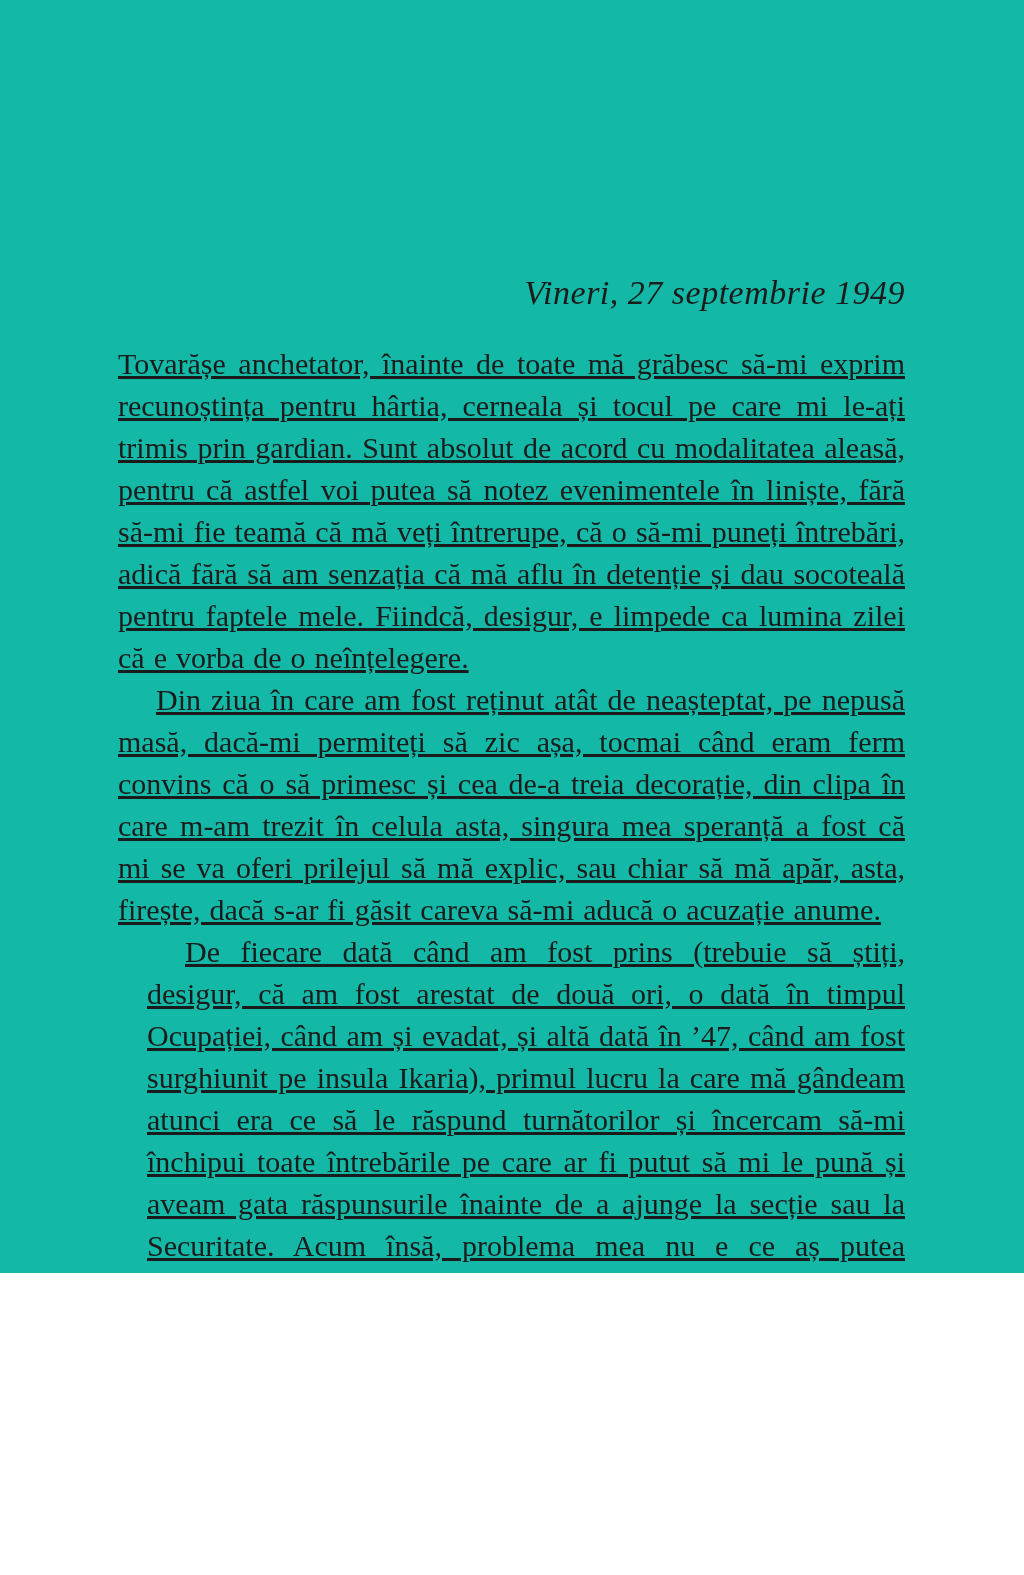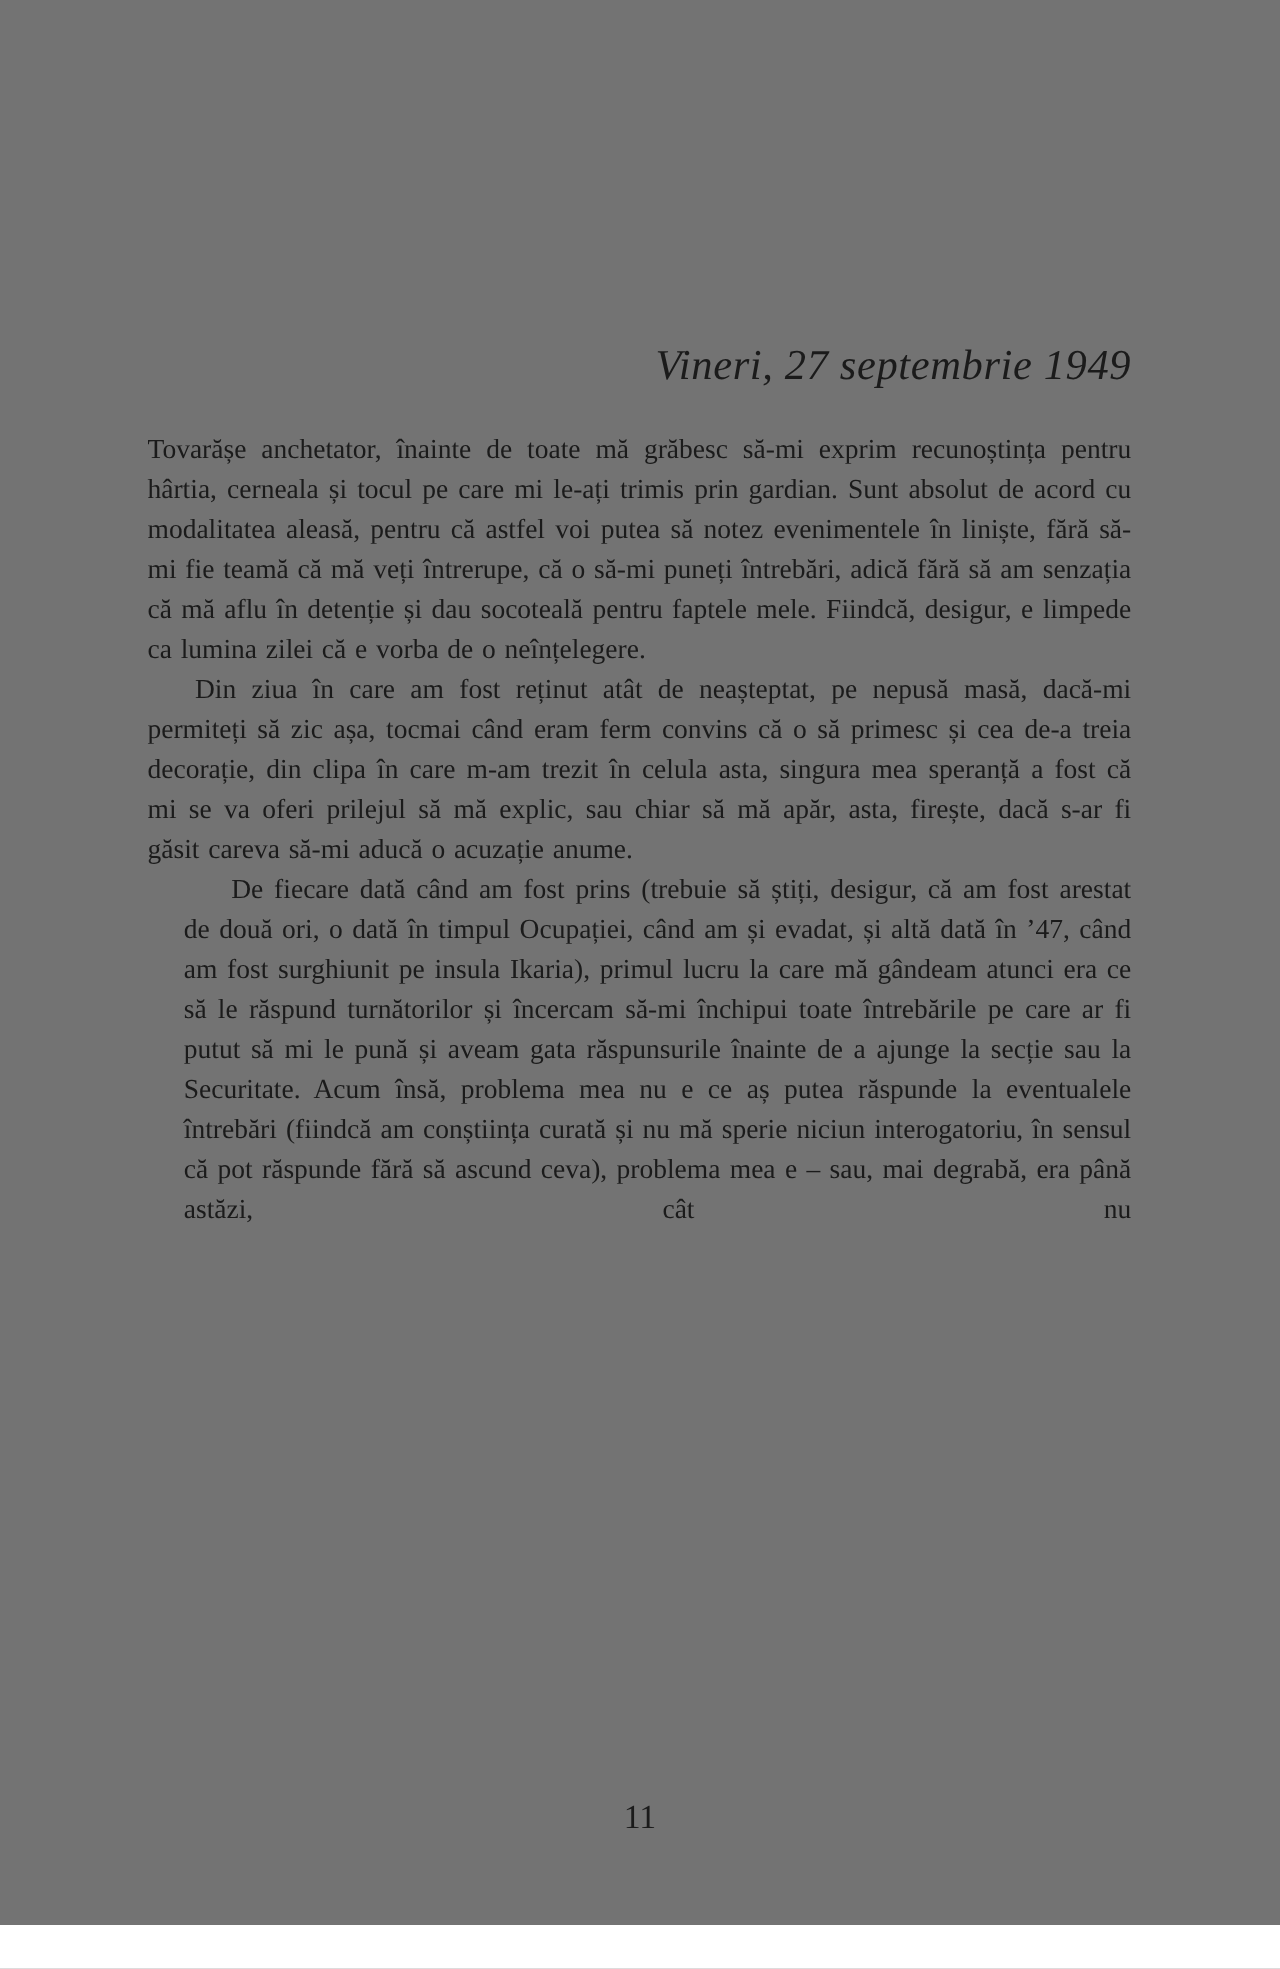--- a/index.html
+++ b/index.html
@@ -3,42 +3,43 @@
 <meta charset="utf-8">
 <style>
   html, body {
     margin: 0;
     padding: 0;
     background: #ffffff;
   }
   .book-page {
     position: relative;
     width: 1024px;
-    height: 1540px;
-    background: #737373;
+    height: 1273px;
+    background: #14b8a6;
     color: #1b1b1b;
     font-family: "Liberation Serif", "DejaVu Serif", serif;
     box-sizing: border-box;
     padding: 272px 119px 0 118px;
   }
   .date-heading {
     font-style: italic;
     font-size: 34px;
     line-height: 1.25;
     text-align: right;
     margin: 0 0 28px 0;
     font-weight: normal;
     letter-spacing: 0.5px;
   }
   .body-text p {
-    font-size: 22px;
-    line-height: 32px;
+    font-size: 30px;
+    line-height: 42px;
     text-align: justify;
     margin: 0;
     word-spacing: 1.5px;
+    text-decoration: underline;
   }
   .body-text p.indented {
     text-indent: 38px;
   }
   .body-text p.continues {
     text-align-last: justify;
     margin-left: 29px;
   }
   .folio {
     position: absolute;

